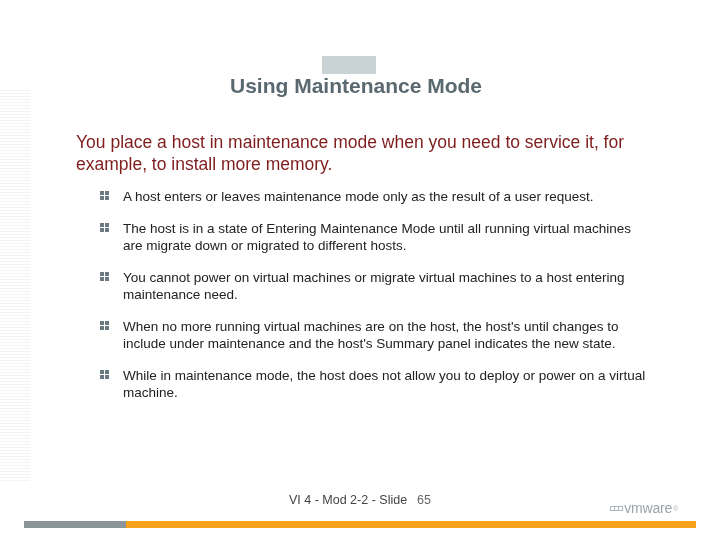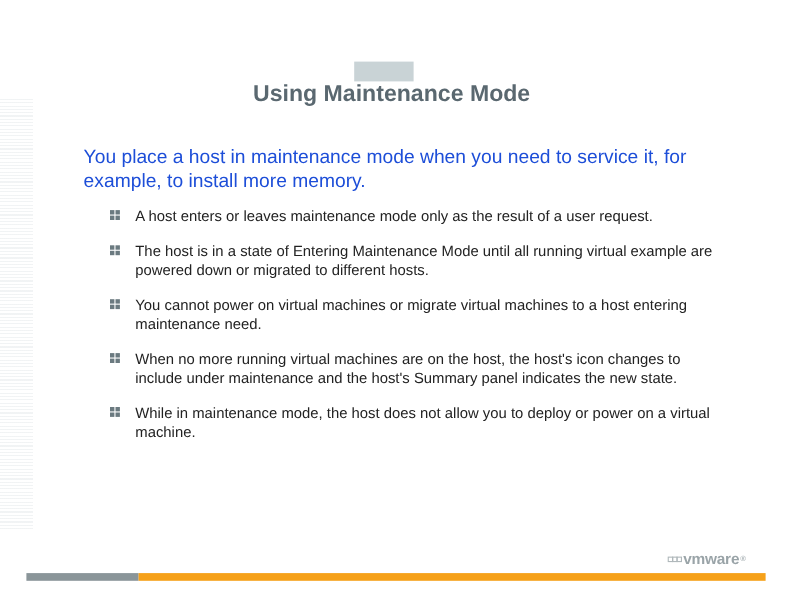--- a/index.html
+++ b/index.html
@@ -47,21 +47,21 @@
     );
     opacity: 0.6;
     margin-right: 44px;
   }
   .intro {
     position: absolute;
     top: 132px;
     left: 76px;
     right: 60px;
     font-size: 17.5px;
-    color: #1d4ed8;
+    color: #7f1d1d;
     line-height: 1.25;
   }
   .bullets {
     position: absolute;
     top: 188px;
     left: 100px;
     right: 72px;
   }
   .bullet-item {
     display: flex;
@@ -100,21 +100,21 @@
   .footer .pagenum {
     margin-left: 10px;
     color: #666;
   }
   .logo {
     position: absolute;
     right: 42px;
     bottom: 24px;
     font-size: 14px;
     color: #9aa4a8;
-    font-weight: bold;
+    font-weight: normal;
     letter-spacing: -0.2px;
     display: flex;
     align-items: center;
   }
   .logo-boxes {
     display: inline-flex;
     margin-right: 2px;
   }
   .logo-boxes span {
     width: 5px;
@@ -181,51 +181,55 @@
         </div>
       <div>A host enters or leaves maintenance mode only as the result of a user request.</div>
     </div>
     <div class="bullet-item">
       <div class="bullet-icon">
           <span></span>
           <span></span>
           <span></span>
           <span></span>
         </div>
-      <div>The host is in a state of Entering Maintenance Mode until all running virtual example are powered down or migrated to different hosts.</div>
+      <div>The host is in a state of Entering Maintenance Mode until all running virtual machines are migrate down or migrated to different hosts.</div>
     </div>
     <div class="bullet-item">
       <div class="bullet-icon">
           <span></span>
           <span></span>
           <span></span>
           <span></span>
         </div>
       <div>You cannot power on virtual machines or migrate virtual machines to a host entering maintenance need.</div>
     </div>
     <div class="bullet-item">
       <div class="bullet-icon">
           <span></span>
           <span></span>
           <span></span>
           <span></span>
         </div>
-      <div>When no more running virtual machines are on the host, the host's icon changes to include under maintenance and the host's Summary panel indicates the new state.</div>
+      <div>When no more running virtual machines are on the host, the host's until changes to include under maintenance and the host's Summary panel indicates the new state.</div>
     </div>
     <div class="bullet-item">
       <div class="bullet-icon">
           <span></span>
           <span></span>
           <span></span>
           <span></span>
         </div>
       <div>While in maintenance mode, the host does not allow you to deploy or power on a virtual machine.</div>
     </div>
   </div>
 
+  <div class="footer">
+    <span>VI 4 - Mod 2-2 - Slide</span>
+    <span class="pagenum">65</span>
+  </div>
 
   <div class="logo">
     <span class="logo-boxes">
         <span></span>
         <span></span>
         <span></span>
       </span>
     <span>vmware</span>
       <sup>®</sup>
   </div>

